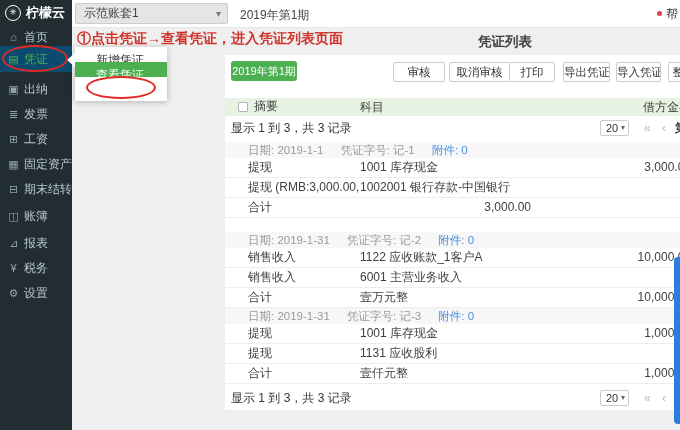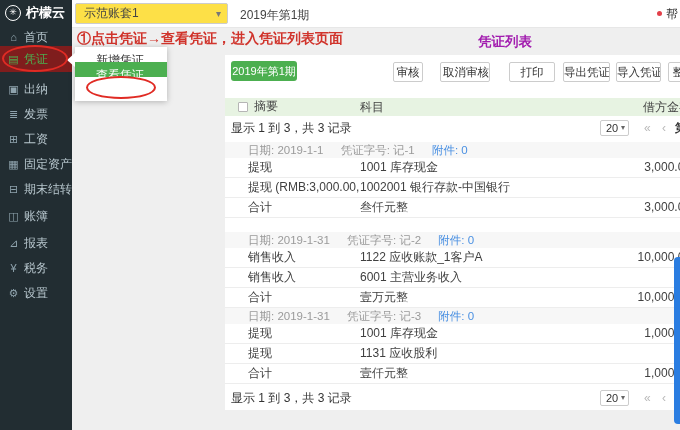--- a/index.html
+++ b/index.html
@@ -2,53 +2,53 @@
 <html><head>
 <meta charset="utf-8">
 <style>
   * { margin:0; padding:0; box-sizing:border-box; }
   html,body { width:680px; height:430px; overflow:hidden; }
   body { font-family:"Liberation Sans","DejaVu Sans",sans-serif; font-size:12px; color:#404040; background:#efefef; position:relative; }
   .page { position:absolute; inset:0; width:680px; height:430px; overflow:hidden; }
 
   
   .topbar { position:absolute; left:72px; top:0; width:608px; height:28px; background:#fff; border-bottom:1px solid #e7e7e7; }
-  .acct-select { position:absolute; left:3px; top:3px; width:153px; height:21px; border:1px solid #ccc; border-radius:2px; background:#fde047; line-height:19px; padding-left:8px; color:#444; cursor:pointer; }
+  .acct-select { position:absolute; left:3px; top:3px; width:153px; height:21px; border:1px solid #ccc; border-radius:2px; background:#e5e5e5; line-height:19px; padding-left:8px; color:#444; cursor:pointer; }
   .acct-select .caret { position:absolute; right:6px; top:0; color:#777; font-size:10px; }
   .top-period { position:absolute; left:168px; top:7px; color:#444; }
   .top-notice { position:absolute; right:2px; top:6px; white-space:nowrap; color:#333; }
   .red-dot { display:inline-block; width:5px; height:5px; border-radius:50%; background:#e3404a; vertical-align:2px; margin-right:4px; }
 
   
   .sidebar { position:absolute; left:0; top:0; width:72px; height:430px; background:#222d32; z-index:5; }
   .logo { height:26px; line-height:26px; color:#fff; font-weight:bold; font-size:13px; padding-left:26px; position:relative; white-space:nowrap; }
   .logo .logo-ic { position:absolute; left:5px; top:5px; width:16px; height:16px; border:1.5px solid #fff; border-radius:50%; color:#fff; font-size:9px; line-height:13px; text-align:center; font-weight:normal; }
   .nav-item { position:absolute; left:0; width:72px; height:26px; line-height:26px; color:#b8c7ce; cursor:pointer; white-space:nowrap; font-size:12px; }
   .nav-item .ic { display:inline-block; width:13px; margin-left:7px; margin-right:4px; text-align:center; font-size:11px; color:#8fa3ad; }
-  .nav-item.active { background:#7f1d1d; color:#4caf50;font-family:Liberation Serif, serif; }
+  .nav-item.active { background:#0c4a6e; color:#4caf50;font-family:Liberation Serif, serif; }
   .nav-item.active .ic { color:#4caf50; }
   .ellipse { position:absolute; border:2.5px solid #e02b24; border-radius:50%; z-index:40; pointer-events:none; }
 
   
   .flyout { position:absolute; left:75px; top:47px; width:92px; height:54px; background:#fff; box-shadow:0 1px 6px rgba(0,0,0,.25); z-index:30; }
   .flyout-arrow { position:absolute; left:-8px; top:6px; width:0; height:0; border-top:7px solid transparent; border-bottom:7px solid transparent; border-right:8px solid #fff; z-index:31; }
   .flyout-item { height:15px; line-height:27px; padding-left:21px; color:#333; cursor:pointer; position:relative; }
   .flyout-item.active { background:#4caf50; color:#fff; }
 
   
   .annotation { position:absolute; left:77px; top:30px; font-family:"Liberation Serif","DejaVu Serif",serif; font-weight:bold; font-size:14px; color:#d0342c; z-index:20; white-space:nowrap; }
 
-  .page-title { position:absolute; left:478px; top:33px; font-weight:bold; font-size:13.5px; color:#a21caf; }
+  .page-title { position:absolute; left:478px; top:33px; font-weight:bold; font-size:13.5px; color:#404040; }
 
   
   .card { position:absolute; left:225px; top:55px; width:475px; height:355px; background:#fff; }
   .btn-green { position:absolute; left:6px; top:6px; width:66px; height:20px; background:#4caf50; border-radius:3px; color:#fff; font-size:11px; text-align:center; line-height:20px; cursor:pointer; }
   .btn-green .caret { font-size:9px; }
   .btn { position:absolute; top:7px; height:20px; background:#fff; border:1px solid #ccc; border-radius:2px; color:#333; font-size:11.5px; text-align:center; line-height:18px; cursor:pointer; white-space:nowrap; overflow:hidden; }
-  .b-audit{left:168px;width:30px;} .b-cancel{left:215px;width:50px;text-align:right;} .b-print{left:284px;width:46px;}
+  .b-audit{left:168px;width:52px;} .b-cancel{left:224px;width:61px;} .b-print{left:284px;width:46px;}
   .b-export{left:338px;width:47px;} .b-import{left:391px;width:45px;} .b-partial{left:443px;width:55px;}
 
   .thead { position:absolute; left:0; top:43px; width:475px; height:18px; background:#e7f3e2; line-height:18px; color:#444; }
   .thead .cb { position:absolute; left:13px; top:4px; width:10px; height:10px; border:1px solid #b5b5b5; background:#fff; border-radius:1px; cursor:pointer; }
   .thead .h-sum { position:absolute; left:29px;font-family:Liberation Mono, monospace; }
   .thead .h-acc { position:absolute; left:135px; }
   .thead .h-amt { position:absolute; left:300px; width:166px; text-align:right; }
 
   .info-row { position:absolute; left:0; width:475px; height:20px; line-height:20px; color:#333; }
   .info-row .info-text { position:absolute; left:6px; }
@@ -153,21 +153,20 @@
       </div>
     <div class="vrow" style="top:123px">
         <span></span>
         <span class="c-sum">提现 (RMB:3,000.00, 汇率:1)</span>
         <span class="c-acc">1002001 银行存款-中国银行</span>
         <span class="c-amt"></span>
       </div>
     <div class="vrow" style="top:143px">
         <span></span>
         <span class="c-sum">合计</span>
-        <span class="c-acc">叁仟元整</span>
         <span class="c-amt">3,000.00</span>
       </div>
 
     <div class="g-head" style="top:177px">
       <span class="seg">日期: 2019-1-31</span>
       <span class="seg">凭证字号: 记-2</span>
       <span class="att">附件: 0</span>
     </div>
     <div class="vrow" style="top:193px">
         <span></span>

